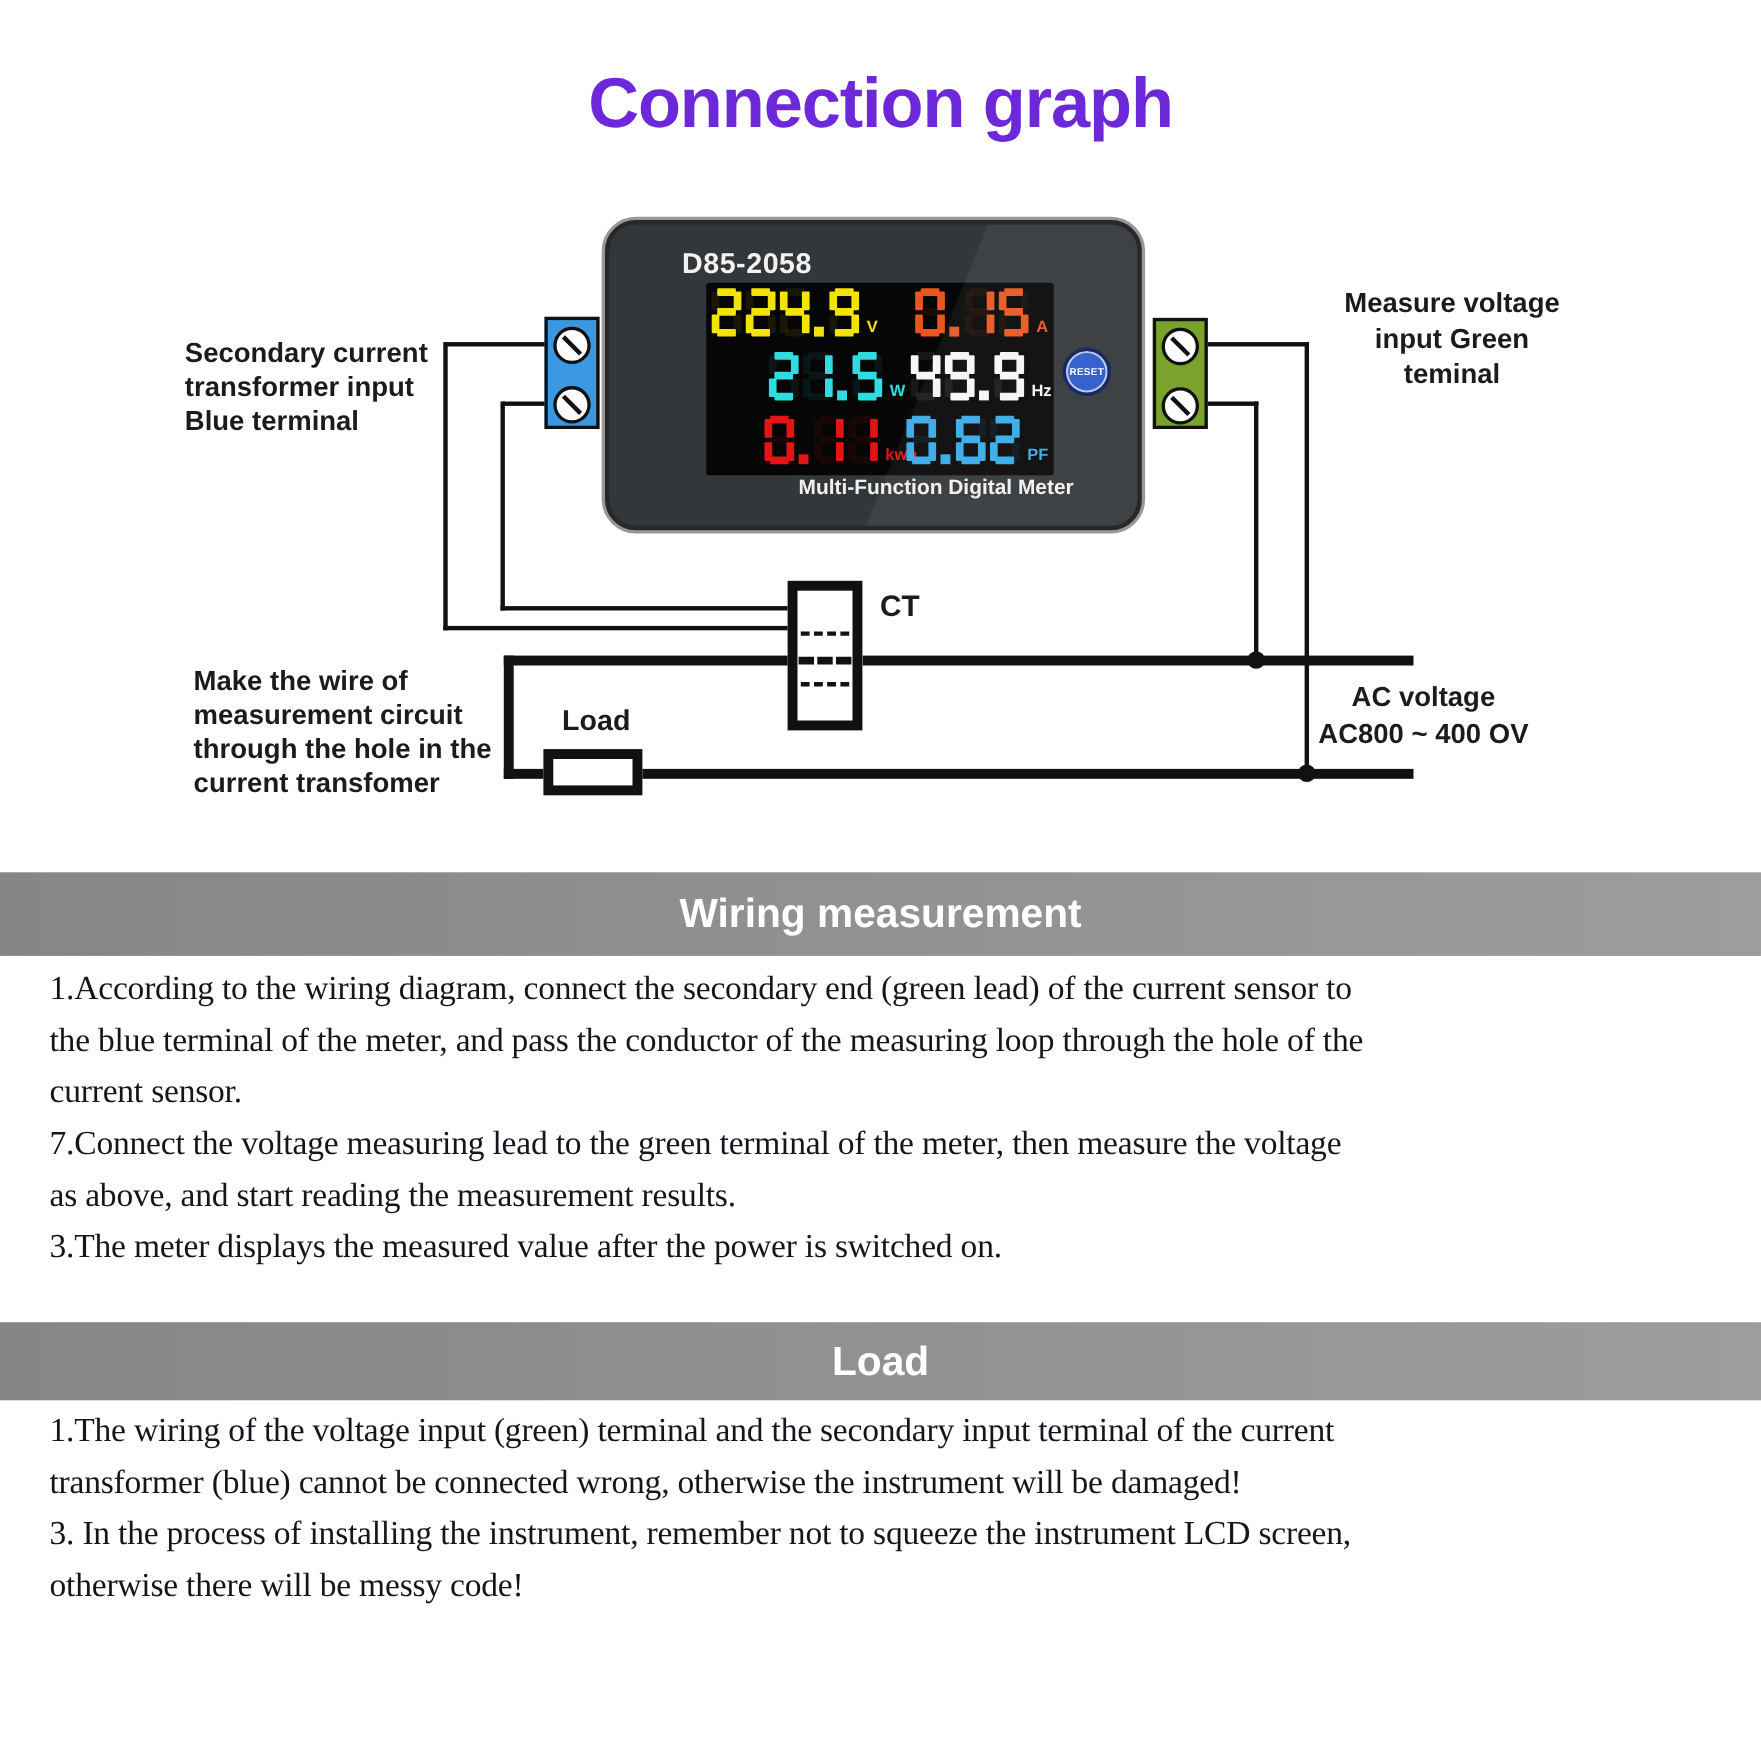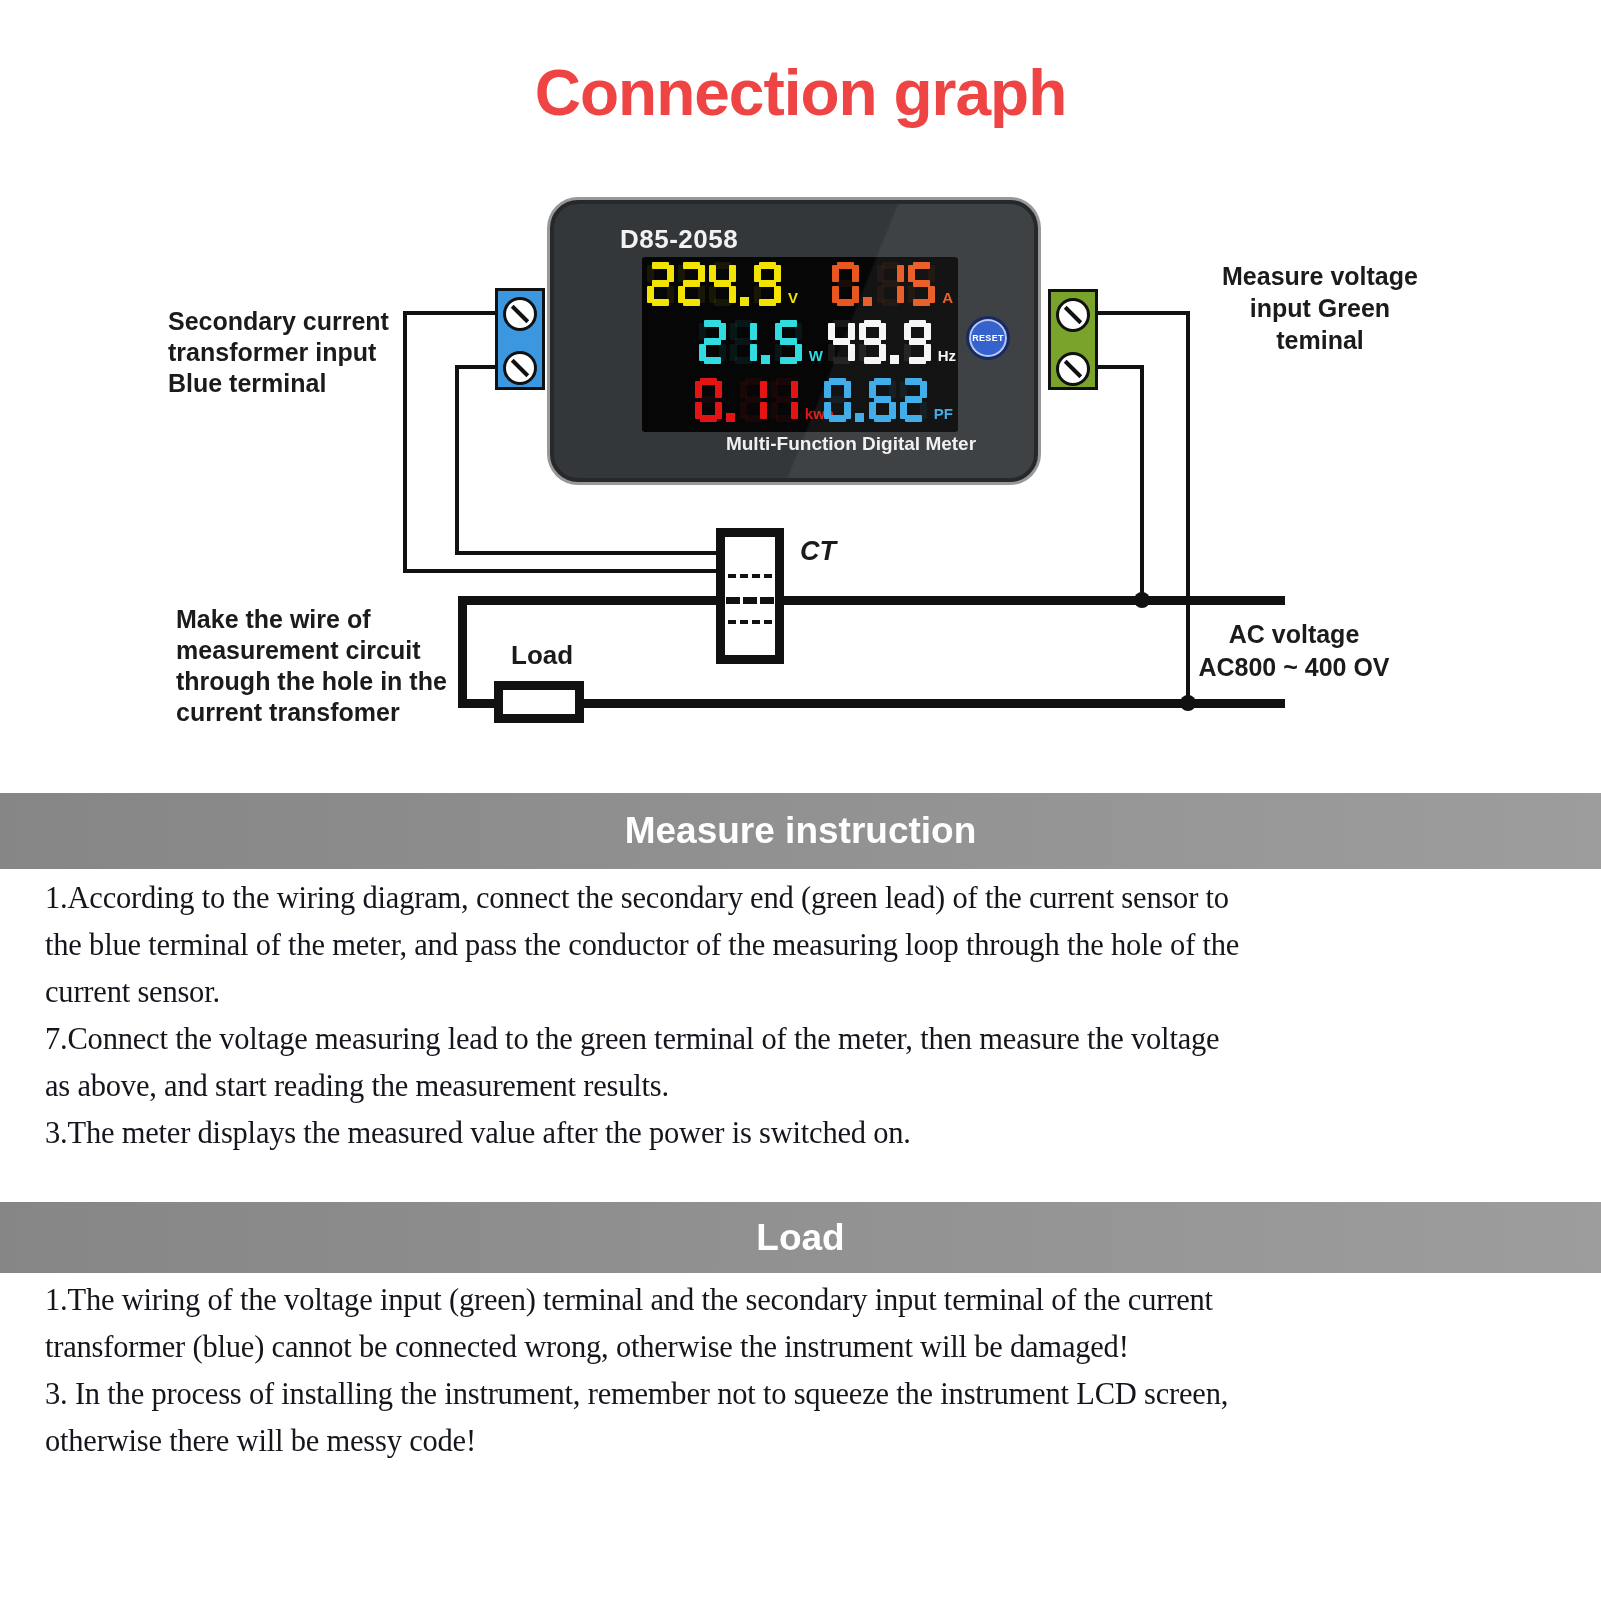--- a/index.html
+++ b/index.html
@@ -2,21 +2,21 @@
 <html><head>
 <meta charset="utf-8">
 <style>
   html,body{margin:0;padding:0;background:#fff;}
   .page{position:relative;width:1601px;height:1601px;background:#fff;overflow:hidden;
         font-family:"Liberation Sans", sans-serif;color:#15151d;}
   .abs{position:absolute;}
 
   
   .title{top:56px;left:0;width:100%;text-align:center;font-size:64px;font-weight:bold;
-         color:#ef4444;letter-spacing:-1px;}
+         color:#6d28d9;letter-spacing:-1px;}
 
   
   .meter{left:550px;top:200px;width:488px;height:282px;background:#34373a;border-radius:28px;
          border:4px solid #26282a;box-shadow:0 0 0 3px #98989a;box-sizing:border-box;}
   .meter-glare{left:0;top:0;width:100%;height:100%;border-radius:24px;pointer-events:none;
          background:linear-gradient(112deg, rgba(255,255,255,0) 58%, rgba(255,255,255,.055) 58.5%);}
   .model{left:66px;top:20px;font-size:26px;font-weight:bold;color:#f2f2f2;letter-spacing:.5px;}
   .screen{left:88px;top:53px;width:316px;height:175px;background:#060606;border-radius:3px;}
   .meter-name{left:137px;top:229px;width:320px;text-align:center;font-size:19px;font-weight:bold;color:#f0f0f0;}
   .reset{left:412px;top:112px;width:44px;height:44px;border-radius:50%;background:#2b59cb;
@@ -79,21 +79,21 @@
   .cd3{left:728px;top:620px;width:44px;border-top-width:4px;}
   .load-box{left:494px;top:681px;width:90px;height:42px;border:9px solid #111;background:#fff;
             box-sizing:border-box;z-index:3;}
 
   
   .dlabel{font-weight:bold;font-size:25px;line-height:31px;color:#1b1b1b;white-space:pre-line;}
   .lbl-blue{left:168px;top:306px;}
   .lbl-green{left:1205px;top:260px;width:230px;text-align:center;line-height:32px;}
   .lbl-make{left:176px;top:604px;}
   .lbl-load{left:511px;top:640px;font-size:26px;}
-  .lbl-ct{left:800px;top:536px;font-size:27px;font-style:italic;}
+  .lbl-ct{left:800px;top:536px;font-size:27px;}
   .lbl-ac{left:1194px;top:618px;width:200px;text-align:center;line-height:33px;}
 
   
   .banner{left:0;width:1601px;height:76px;background:linear-gradient(90deg,#868686,#9d9d9d);
           color:#fff;font-size:37px;font-weight:bold;display:flex;align-items:center;justify-content:center;}
   .banner-wiring{top:793px;} .banner-note{top:1202px;height:71px;}
 
   
   .text-block{left:45px;width:1515px;font-size:30.5px;line-height:47px;color:#15151d;
               letter-spacing:-0.2px;}
@@ -376,21 +376,21 @@
     <div class="abs dlabel lbl-load">Load</div>
     <div class="abs dlabel lbl-make">Make the wire of
 measurement circuit
 through the hole in the
 current transfomer</div>
     <div class="abs dlabel lbl-ac">AC voltage
 AC800 ~ 400 OV</div>
   </div>
 
   <div class="abs banner banner-wiring">
-    <span>Measure instruction</span>
+    <span>Wiring measurement</span>
   </div>
   <div class="abs text-block txt-wiring">
     <div>1.According to the wiring diagram, connect the secondary end (green lead) of the current sensor to
 the blue terminal of the meter, and pass the conductor of the measuring loop through the hole of the
 current sensor.</div>
     <div>7.Connect the voltage measuring lead to the green terminal of the meter, then measure the voltage
 as above, and start reading the measurement results.</div>
     <div>3.The meter displays the measured value after the power is switched on.</div>
   </div>
 

